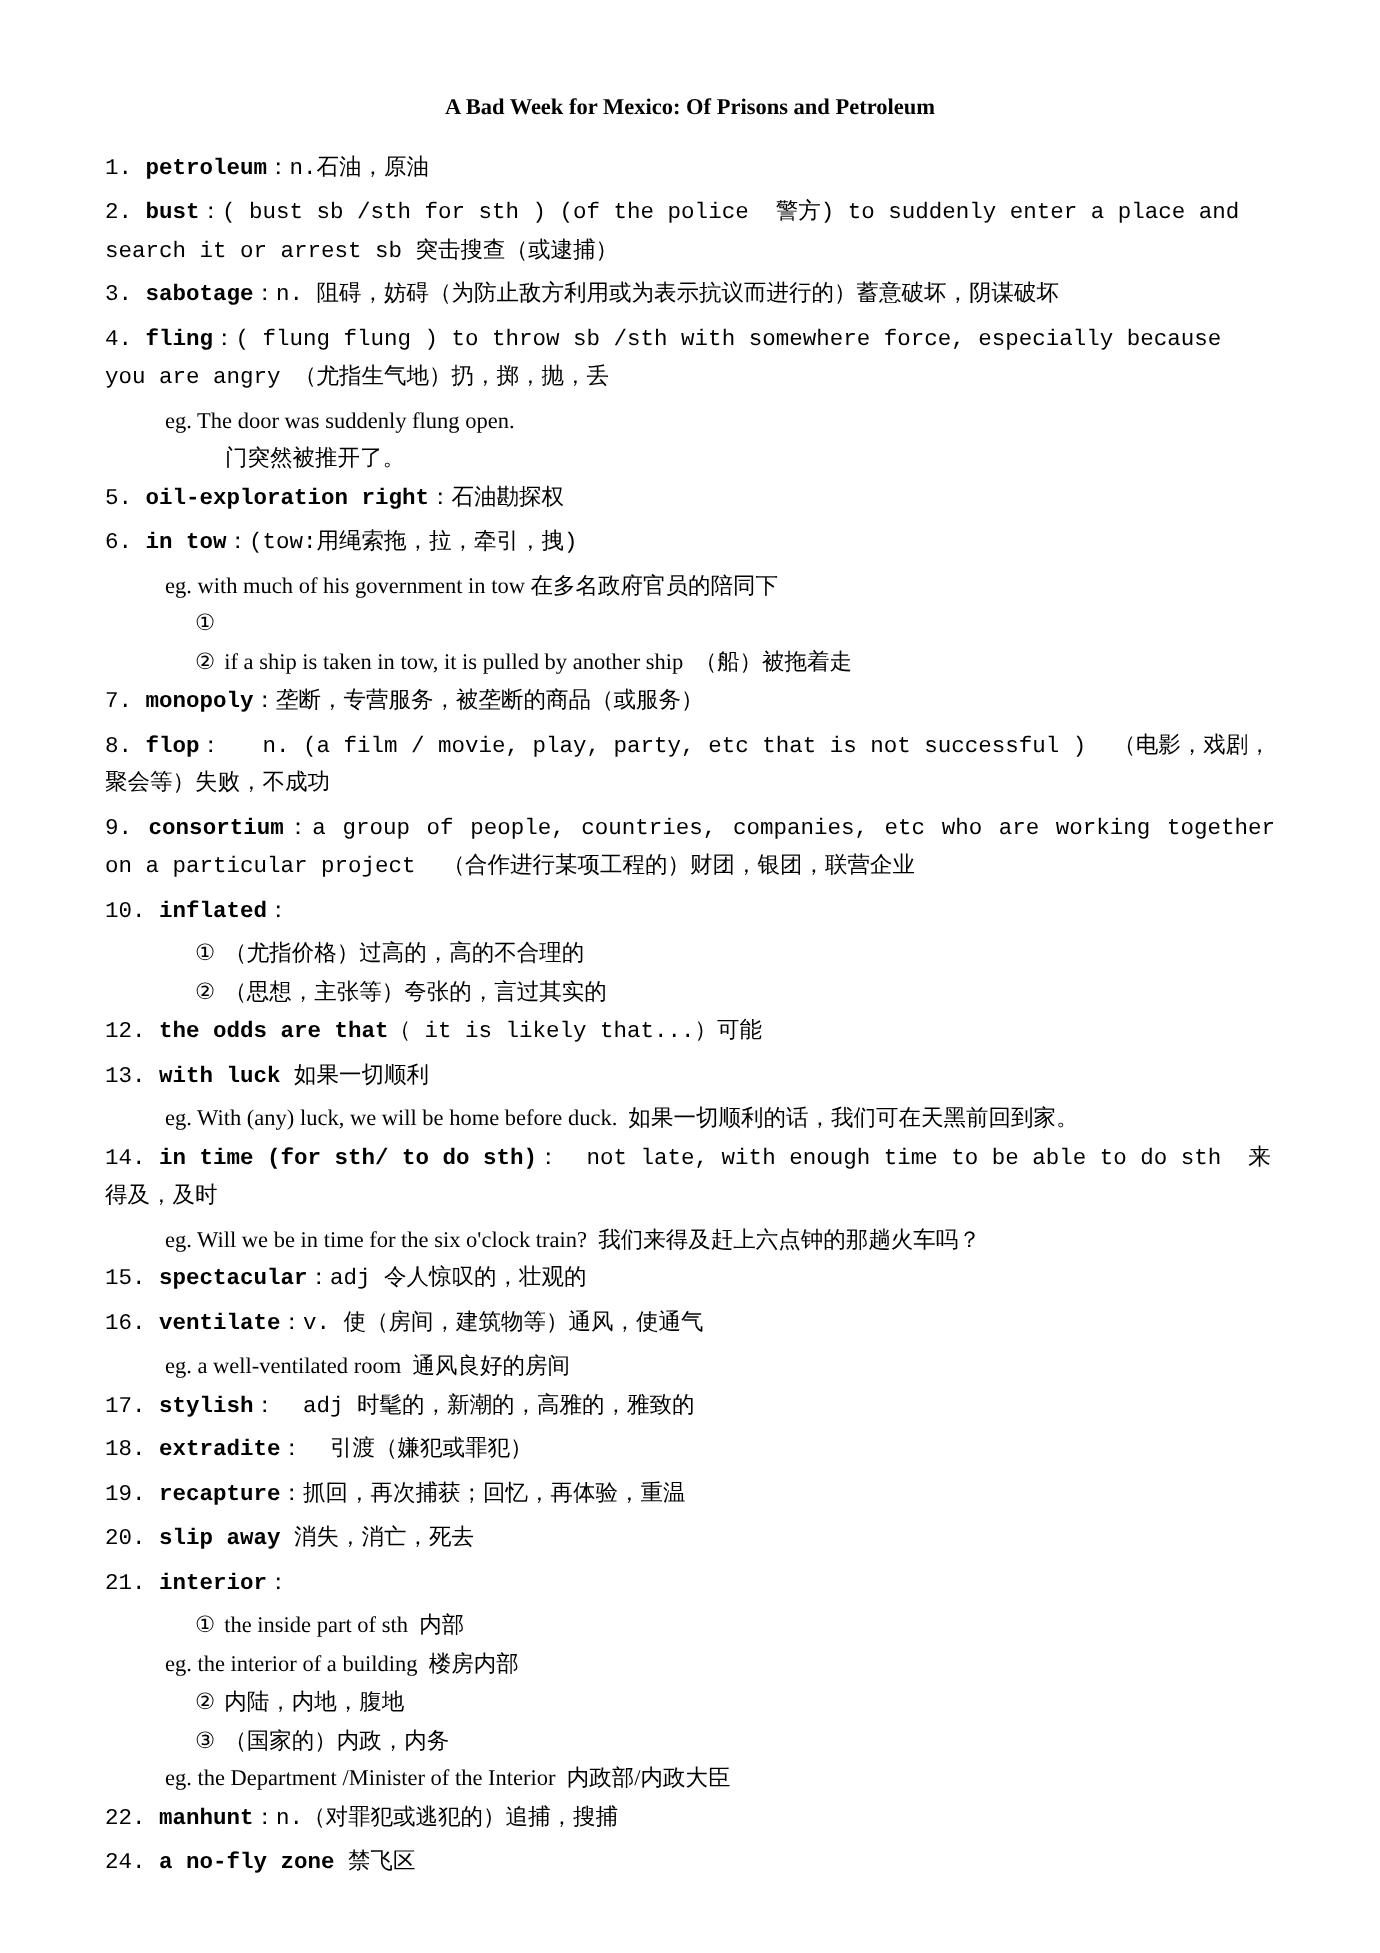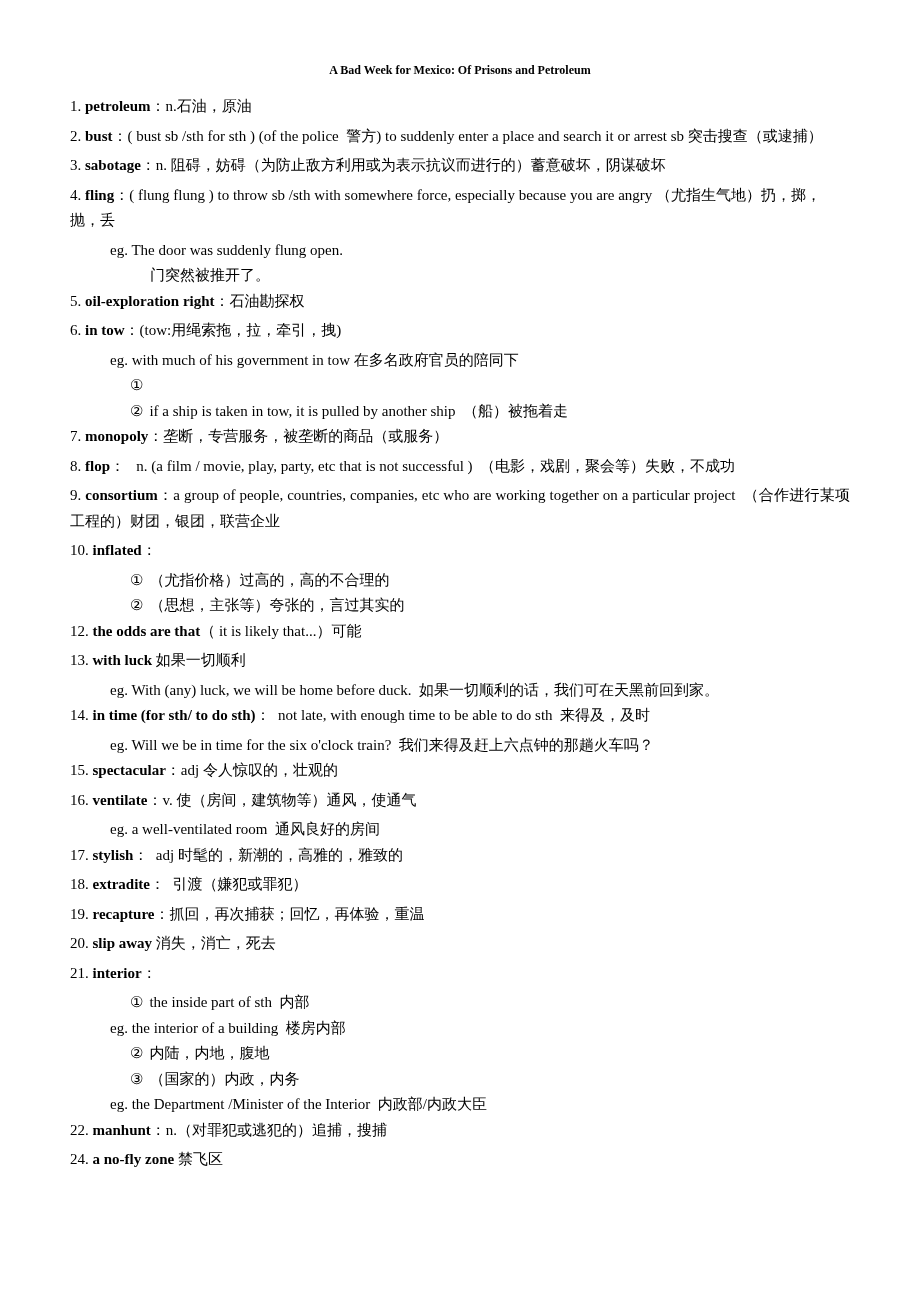--- a/index.html
+++ b/index.html
@@ -11,26 +11,27 @@
       background: #ffffff;
       font-family: "Times New Roman", Times, serif;
       font-size: 15px;
       color: #000000;
       padding: 60px 70px;
       line-height: 1.7;
     }
     .title {
       text-align: center;
       font-weight: bold;
-      font-size: 12px;
+      font-size: 15px;
       margin-bottom: 14px;
     }
     .entry {
       margin-bottom: 4px;
       text-indent: 0;
+      font-family: Liberation Mono, monospace;
     }
     .indent1 {
       padding-left: 40px;
       font-family: Liberation Serif, serif;
     }
     .indent2 {
       padding-left: 80px;
     }
     .circle-num {
       padding-left: 40px;

